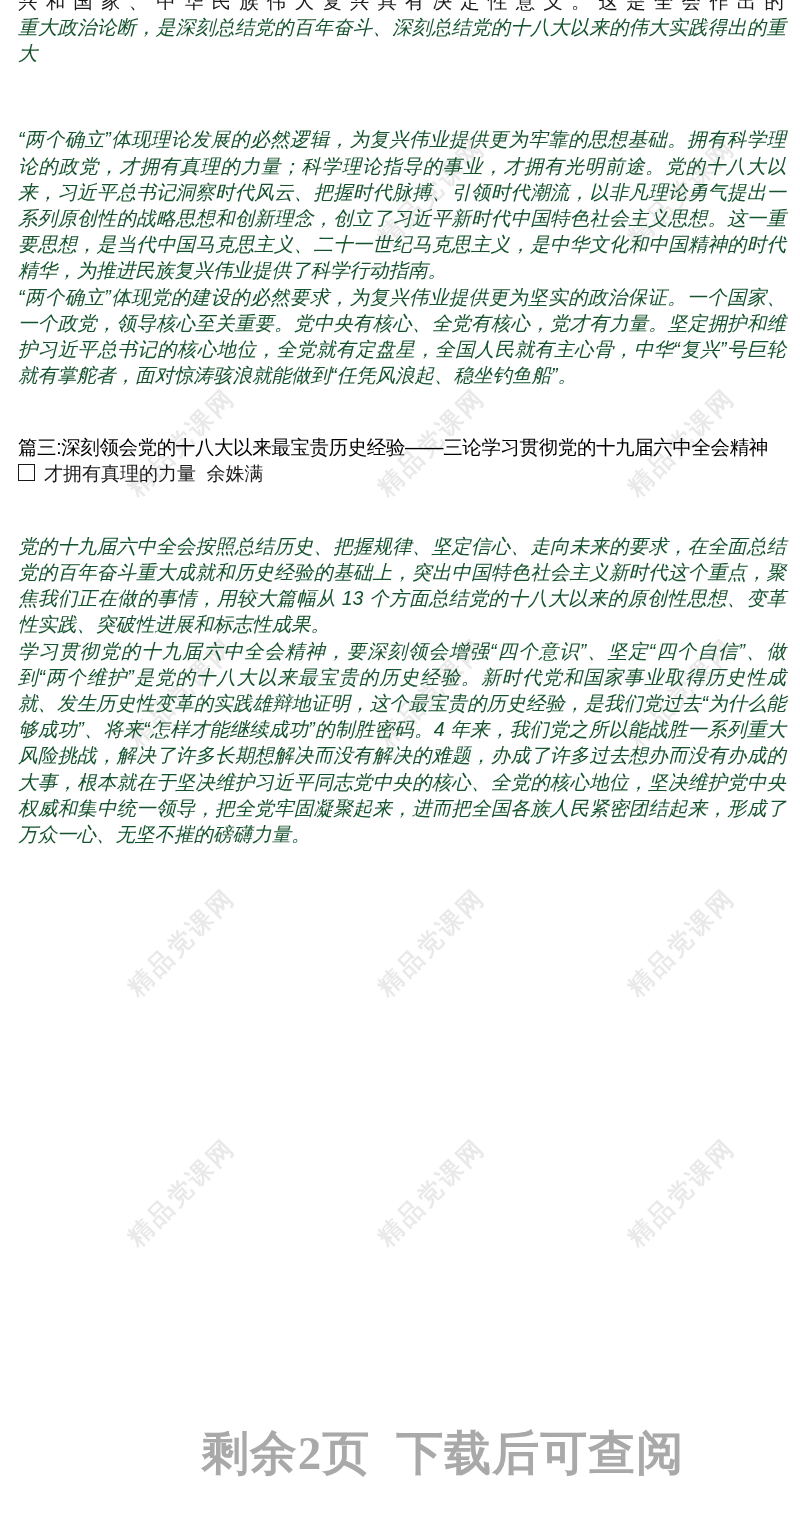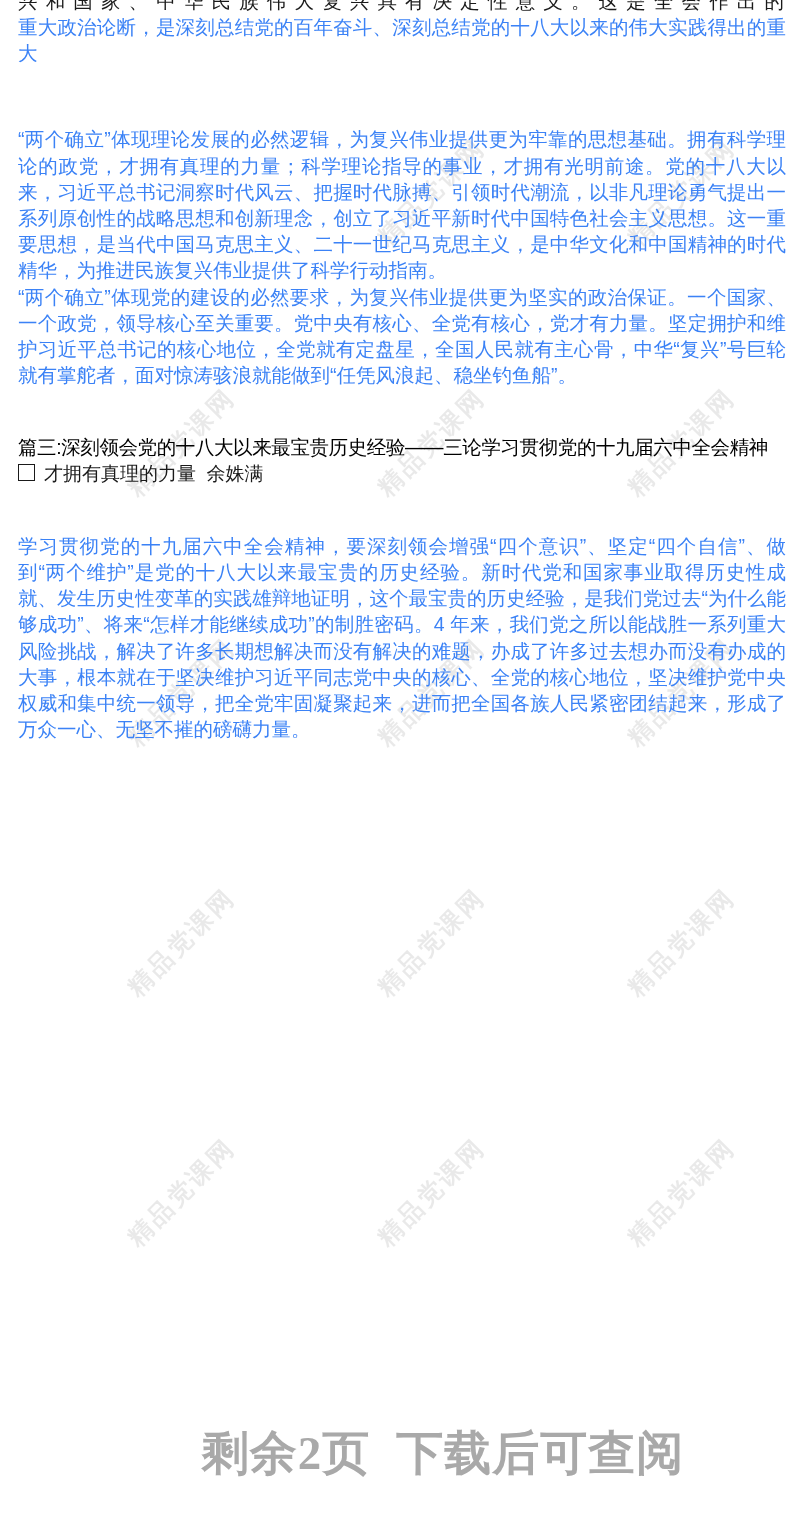--- a/index.html
+++ b/index.html
@@ -64,24 +64,25 @@
     color: #1a1a1a;
     text-align: justify;
     text-align-last: justify;
     white-space: nowrap;
     overflow: hidden;
   }
   p.para {
     margin: 0;
     font-size: 19.5px;
     line-height: 26.2px;
-    color: #3b82f6;
+    color: #14532d;
     text-align: justify;
     text-justify: inter-ideograph;
     letter-spacing: 0px;
+    font-style: italic;
   }
   p.para.last-justify {
     text-align-last: left;
   }
   .spacer-lg { height: 60px; }
   .spacer-xl { height: 46px; }
 
   h2.section-heading {
     margin: 0;
     font-size: 19.5px;
@@ -172,20 +173,21 @@
     <div class="spacer-xl"></div>
 
     <h2 class="section-heading">篇三:深刻领会党的十八大以来最宝贵历史经验——三论学习贯彻党的十九届六中全会精神</h2>
 
     <p class="byline">
       <span class="box-glyph"></span><span>才拥有真理的力量</span>&nbsp;&nbsp;<span>余姝满</span>
     </p>
 
     <div class="spacer-xl"></div>
 
+    <p class="para last-justify">党的十九届六中全会按照总结历史、把握规律、坚定信心、走向未来的要求，在全面总结党的百年奋斗重大成就和历史经验的基础上，突出中国特色社会主义新时代这个重点，聚焦我们正在做的事情，用较大篇幅从 13 个方面总结党的十八大以来的原创性思想、变革性实践、突破性进展和标志性成果。</p>
     <p class="para last-justify">学习贯彻党的十九届六中全会精神，要深刻领会增强“四个意识”、坚定“四个自信”、做到“两个维护”是党的十八大以来最宝贵的历史经验。新时代党和国家事业取得历史性成就、发生历史性变革的实践雄辩地证明，这个最宝贵的历史经验，是我们党过去“为什么能够成功”、将来“怎样才能继续成功”的制胜密码。4 年来，我们党之所以能战胜一系列重大风险挑战，解决了许多长期想解决而没有解决的难题，办成了许多过去想办而没有办成的大事，根本就在于坚决维护习近平同志党中央的核心、全党的核心地位，坚决维护党中央权威和集中统一领导，把全党牢固凝聚起来，进而把全国各族人民紧密团结起来，形成了万众一心、无坚不摧的磅礴力量。</p>
 
   </div>
 
   <div id="footer-banner">
     <div class="banner-text"><span>剩余2页</span><span class="banner-gap"></span><span>下载后可查阅</span></div>
   </div>
 
 </div>
 

